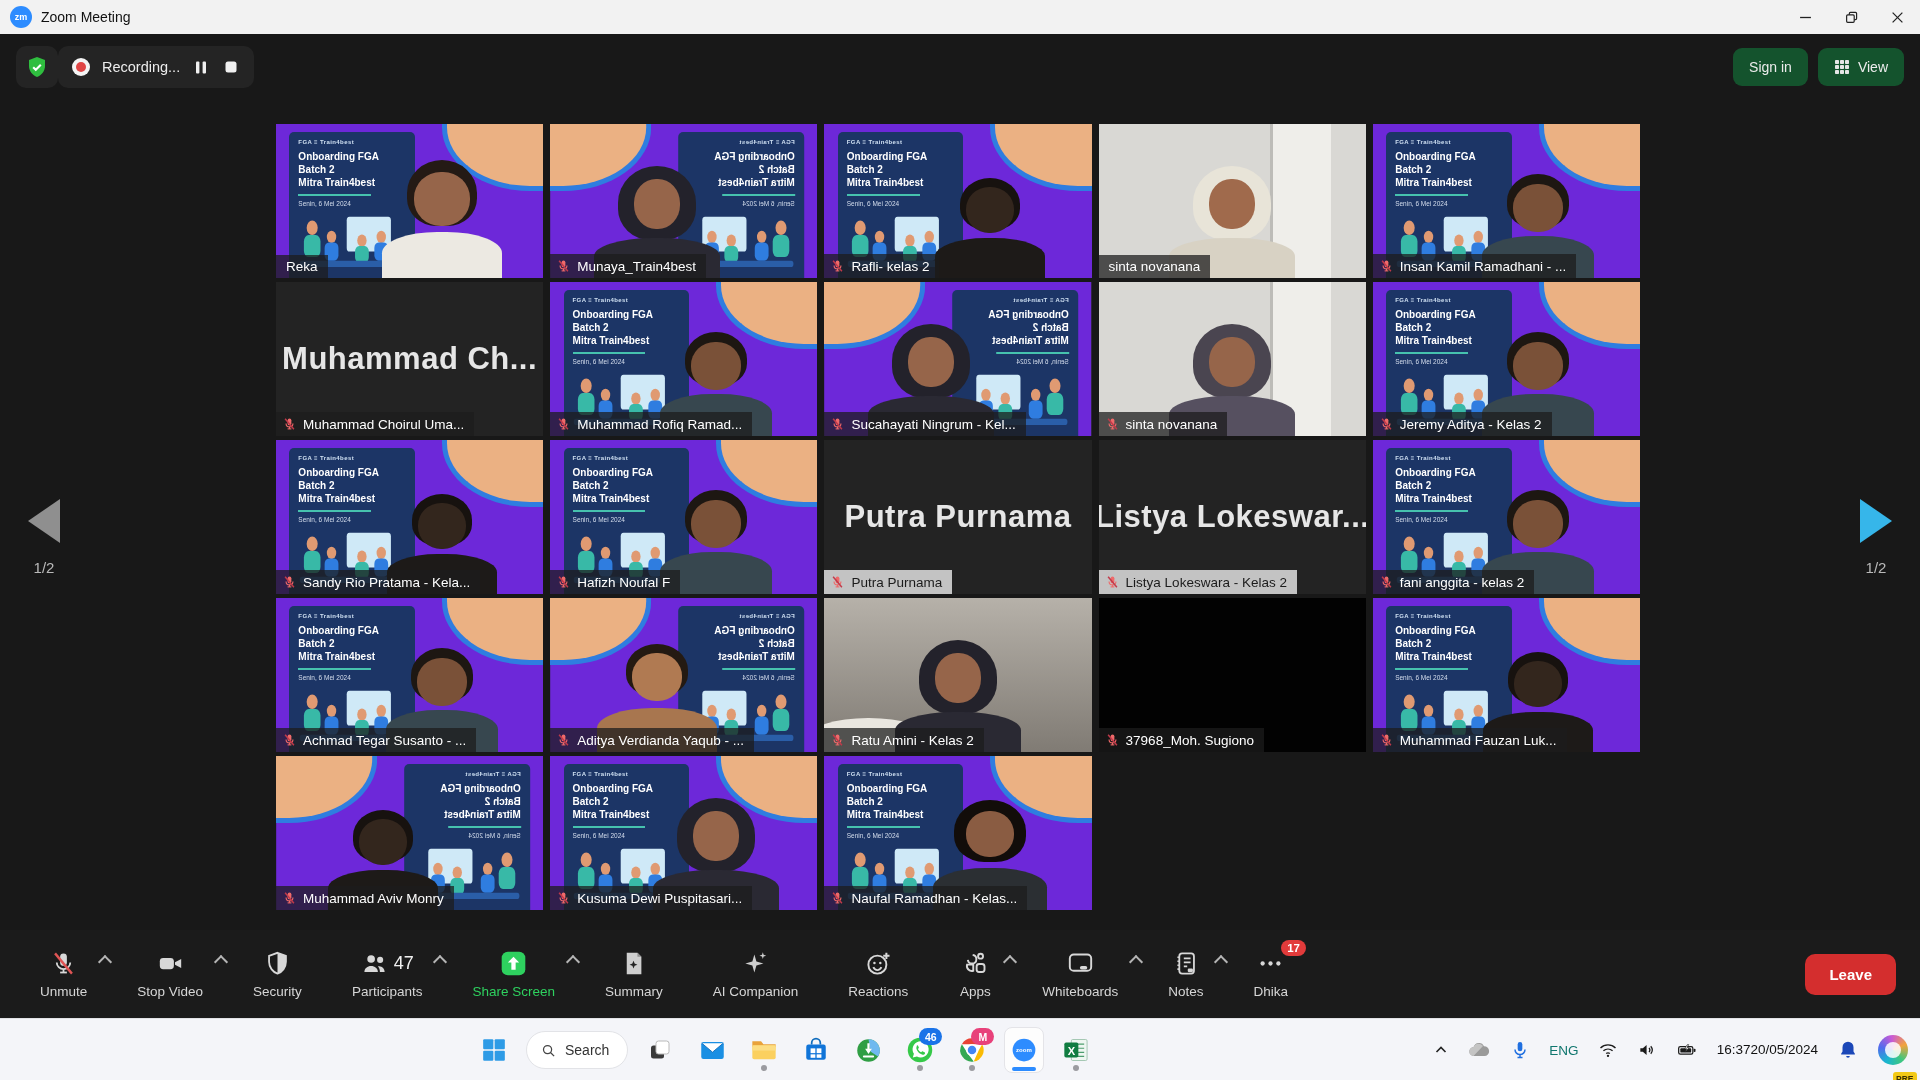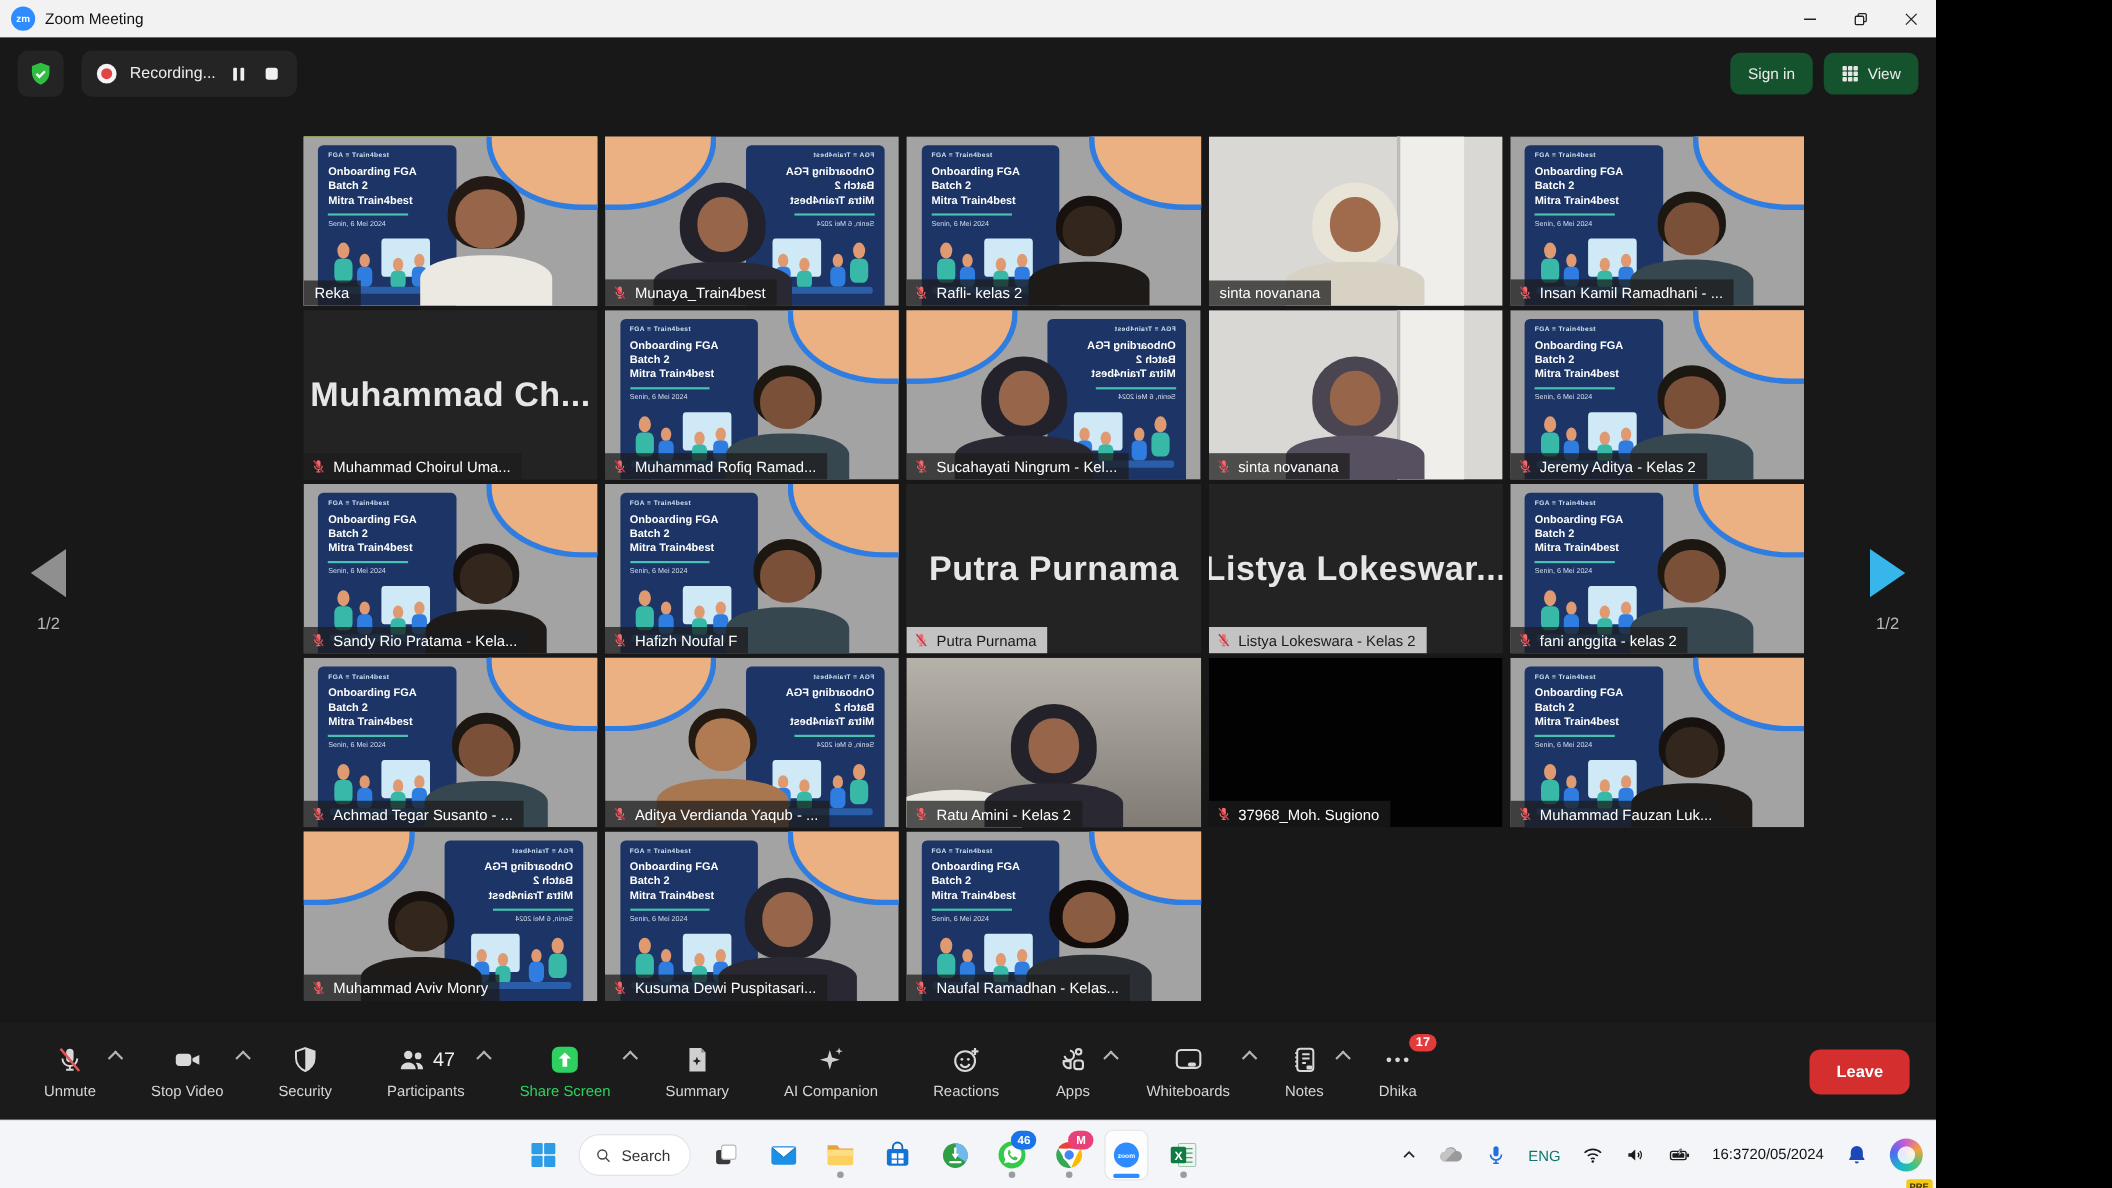--- a/index.html
+++ b/index.html
@@ -1,48 +1,48 @@
 <!DOCTYPE html>
 <html><head>
 <meta charset="utf-8">
 <style>
   html,body{margin:0;padding:0;background:#000;}
-  .stage{position:relative;width:1760px;height:1080px;overflow:hidden;background:#181818;
+  .stage{position:relative;width:1920px;height:1080px;overflow:hidden;background:#181818;
          font-family:"Liberation Sans",sans-serif;-webkit-font-smoothing:antialiased;}
   
   .titlebar{position:absolute;top:0;left:0;right:0;height:34px;background:#f2f2f2;
             display:flex;align-items:center;justify-content:space-between;border-bottom:1px solid #e3e3e3;}
   .title-left{display:flex;align-items:center;gap:9px;padding-left:10px;}
   .zm-badge{width:22px;height:22px;border-radius:50%;background:#2d8cff;color:#fff;font-size:9px;
             font-weight:bold;display:flex;align-items:center;justify-content:center;}
   .win-title{font-size:14px;color:#111;}
   .win-controls{display:flex;height:100%;}
   .win-btn{width:46px;height:100%;display:flex;align-items:center;justify-content:center;background:none;border:none;cursor:pointer;}
   
   .meet-toolbar{position:absolute;top:34px;left:0;right:0;height:66px;background:#181818;
                 display:flex;align-items:center;justify-content:space-between;padding:0 16px;box-sizing:border-box;}
-  .mt-left{display:flex;gap:16px;}
+  .mt-left{display:flex;gap:0;}
   .shield-btn{width:42px;height:42px;border-radius:10px;background:#242424;border:none;cursor:pointer;
               display:flex;align-items:center;justify-content:center;}
   .rec-pill{height:42px;background:#242424;border-radius:10px;display:flex;align-items:center;gap:12px;padding:0 14px;}
   .rec-ring{width:18px;height:18px;border-radius:50%;background:#f4f4f4;display:flex;align-items:center;justify-content:center;}
   .rec-dot{width:10px;height:10px;border-radius:50%;background:#e04545;}
   .rec-label{color:#ececec;font-size:14.5px;}
   .pill-btn{background:none;border:none;cursor:pointer;display:flex;align-items:center;padding:2px;}
   .mt-right{display:flex;align-items:center;gap:10px;}
   .dk-btn{height:38px;background:#14532d;border:none;border-radius:9px;color:#ececec;font-size:14px;
           padding:0 16px;display:flex;align-items:center;gap:8px;cursor:pointer;font-family:inherit;}
   
   .grid{position:absolute;left:276px;top:124px;width:1364px;height:786px;display:grid;
         grid-template-columns:repeat(5,1fr);grid-template-rows:repeat(5,1fr);gap:4px 7px;}
   .tile{position:relative;background:#232323;overflow:hidden;cursor:pointer;}
   .tile.active{outline:3px solid #d7e25c;outline-offset:-3px;}
   .bg{position:absolute;inset:0;}
   .bg.mirror{transform:scaleX(-1);}
-  .fga{background:#a3a3a3;}
+  .fga{background:#6d28d9;}
   .fga-blob{position:absolute;top:-12%;right:-6%;width:42%;height:52%;background:#ebb183;
             border-radius:0 0 0 75%;border-left:5px solid #2f7de0;border-bottom:5px solid #2f7de0;}
   .fga-panel{position:absolute;left:5%;top:5%;width:47%;height:95%;background:#1c3566;border-radius:5px 5px 0 0;overflow:hidden;}
   .fga-brand{color:#cfe0f2;font-size:6px;letter-spacing:.4px;margin:7px 9px 5px;white-space:nowrap;font-weight:bold;}
   .fga-title{color:#fff;font-weight:bold;font-size:10px;line-height:1.3;margin:0 9px;}
   .fga-rule{width:58%;height:2px;background:#46c2ae;margin:5px 9px 4px;}
   .fga-date{color:#d5deed;font-size:6.5px;margin:0 9px;}
   .fga-illus{position:absolute;bottom:3%;left:6%;width:88%;height:40%;}
   .big-name{position:absolute;inset:0;display:flex;align-items:center;justify-content:center;
             color:#e6e6e6;font-weight:bold;font-size:31px;white-space:nowrap;overflow:hidden;letter-spacing:.5px;}

